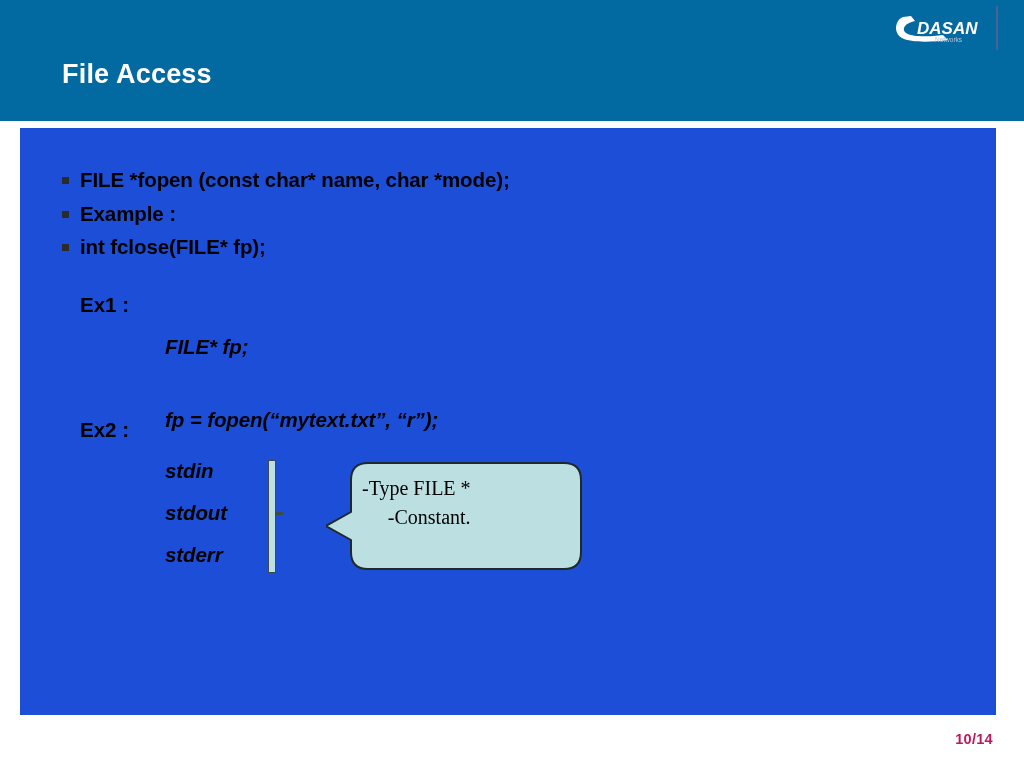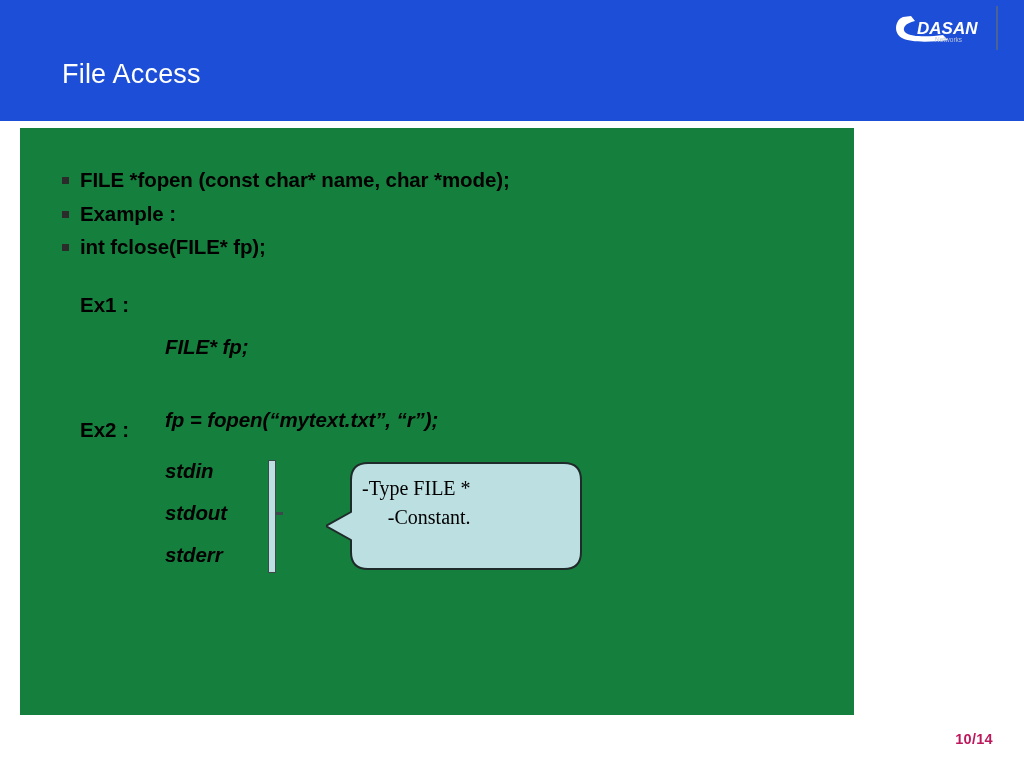--- a/index.html
+++ b/index.html
@@ -15,21 +15,21 @@
     position: relative;
   }
 
   
   .header-band {
     position: absolute;
     left: 0;
     top: 0;
     width: 1024px;
     height: 121px;
-    background: #1d4ed8;
+    background: #0369a1;
   }
   .brand-area {
     position: absolute;
     right: 26px;
     top: 8px;
     height: 42px;
     display: flex;
     align-items: center;
   }
   .brand-logo-mark {
@@ -53,32 +53,32 @@
     width: 2px;
     height: 44px;
     background: #4b6394;
   }
   .slide-title {
     position: absolute;
     left: 62px;
     top: 59px;
     color: #ffffff;
     font-size: 27px;
-    font-weight: normal;
+    font-weight: bold;
     letter-spacing: 0.2px;
   }
 
   
   .content-panel {
     position: absolute;
     left: 20px;
     top: 128px;
-    width: 834px;
+    width: 976px;
     height: 587px;
-    background: #15803d;
+    background: #1d4ed8;
   }
 
   
   .bullet-list {
     position: absolute;
     left: 42px;
     top: 40px;
     width: 900px;
   }
   .bullet-row {

